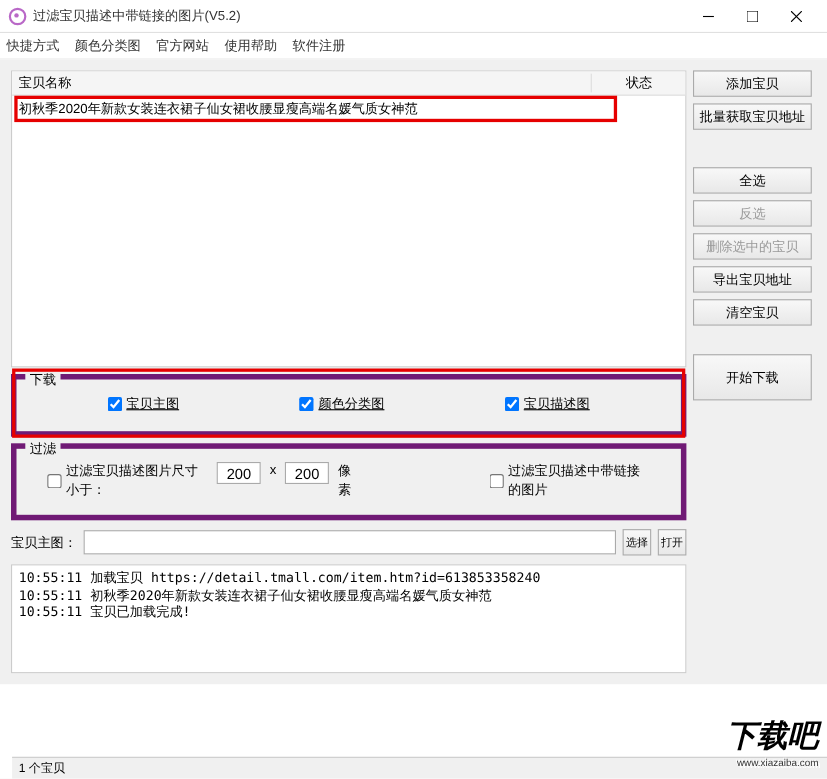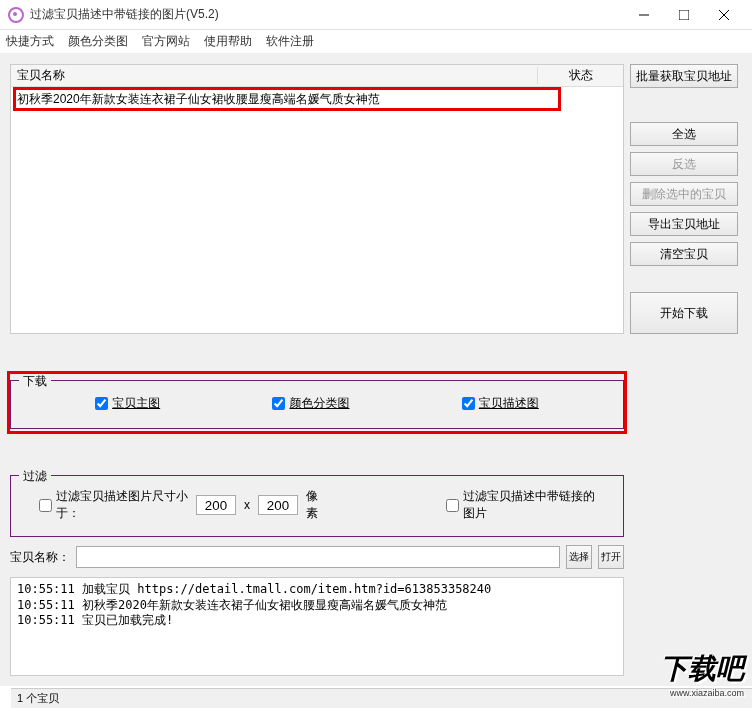--- a/index.html
+++ b/index.html
@@ -16,27 +16,27 @@
 .main { display: flex; padding: 6px; gap: 6px; }
 .left { flex: 1; display: flex; flex-direction: column; gap: 6px; }
 .table-wrap { border: 1px solid #ccc; background: #fff; height: 270px; position: relative; }
 .table-header { display: flex; background: #f5f5f5; border-bottom: 1px solid #ddd; height: 22px; align-items: center; gap: 25px; }
 .th-name { flex: 1; padding: 0 6px; border-right: 1px solid #ddd; }
 .th-status { width: 60px; padding: 0 6px; }
 .table-body { padding: 2px 0; }
 .table-row { padding: 2px 6px; cursor: pointer; }
 .red-box { position: absolute; border: 3px solid #e60000; pointer-events: none; }
 .red-box-1 { top: 22px; left: 2px; right: 62px; height: 24px; }
-.fieldset { border: 1px solid #701a75; padding: 8px 12px 10px; position: relative; margin-top: 40px; }
+.fieldset { border: 5px solid #701a75; padding: 8px 12px 10px; position: relative; }
 .fieldset .legend { position: absolute; top: -8px; left: 8px; background: #f0f0f0; padding: 0 4px; }
 .download-fs { position: relative; }
 .download-row { display: flex; align-items: center; justify-content: space-around; padding: 6px 16px; text-decoration: underline; }
 .chk { display: flex; align-items: center; gap: 4px; }
 .chk input { width: 13px; height: 13px; }
-.filter-row { display: flex; align-items: center; gap: 8px; padding: 4px 16px; }
+.filter-row { display: flex; gap: 8px; padding: 4px 16px; }
 .filter-row .num-input { width: 40px; height: 20px; border: 1px solid #aaa; background: #fff; text-align: center; }
 .path-row { display: flex; align-items: center; gap: 6px; padding: 2px 0; }
 .path-row .path-input { flex: 1; height: 22px; border: 1px solid #aaa; background: #fff; padding: 0 4px; }
 .side-btn { width: 108px; height: 24px; background: linear-gradient(#f8f8f8,#e8e8e8); border: 1px solid #aaa; cursor: pointer; font-family: inherit; font-size: 12px; }
 .side-btn.tall { height: 42px; }
 .side-btn:disabled { color: #999; }
 .right { width: 112px; display: flex; flex-direction: column; gap: 6px; }
 .log-box { border: 1px solid #ccc; background: #fff; height: 99px; padding: 4px 6px; font-family: SimSun, monospace; font-size: 12px; line-height: 1.3; overflow: auto; }
 .statusbar { position: absolute; bottom: 0; left: 11px; right: 0; height: 20px; border-top: 1px solid #ccc; padding: 2px 6px; font-size: 11px; background: #f0f0f0; }
 .watermark { position: absolute; right: 8px; bottom: 10px; font-size: 28px; font-weight: bold; font-style: italic; color: #000; text-shadow: 2px 2px 0 #fff, -1px -1px 0 #fff; margin-top: 24px; }
@@ -126,34 +126,35 @@
         <span>像素</span>
         <div class="filter-gap"></div>
         <label class="chk">
               <input type="checkbox" style="">
               <span>过滤宝贝描述中带链接的图片</span>
             </label>
       </div>
     </div>
 
     <div class="path-row">
-      <span>宝贝名称：</span>
+      <span>宝贝主图：</span>
       <input class="path-input" value="" style="">
       <button class="small-btn">选择</button>
       <button class="small-btn">打开</button>
     </div>
 
     <div class="log-box">
       <div>10:55:11  加载宝贝 https://detail.tmall.com/item.htm?id=613853358240</div>
       <div>10:55:11  初秋季2020年新款女装连衣裙子仙女裙收腰显瘦高端名媛气质女神范</div>
       <div>10:55:11  宝贝已加载完成!</div>
     </div>
   </div>
 
   <div class="right">
+    <button class="side-btn">添加宝贝</button>
     <button class="side-btn">批量获取宝贝地址</button>
     <div style="height:22px"></div>
     <button class="side-btn">全选</button>
     <button class="side-btn" disabled="">反选</button>
     <button class="side-btn" disabled="">删除选中的宝贝</button>
     <button class="side-btn">导出宝贝地址</button>
     <button class="side-btn">清空宝贝</button>
     <div style="height:14px"></div>
     <button class="side-btn tall">开始下载</button>
   </div>

